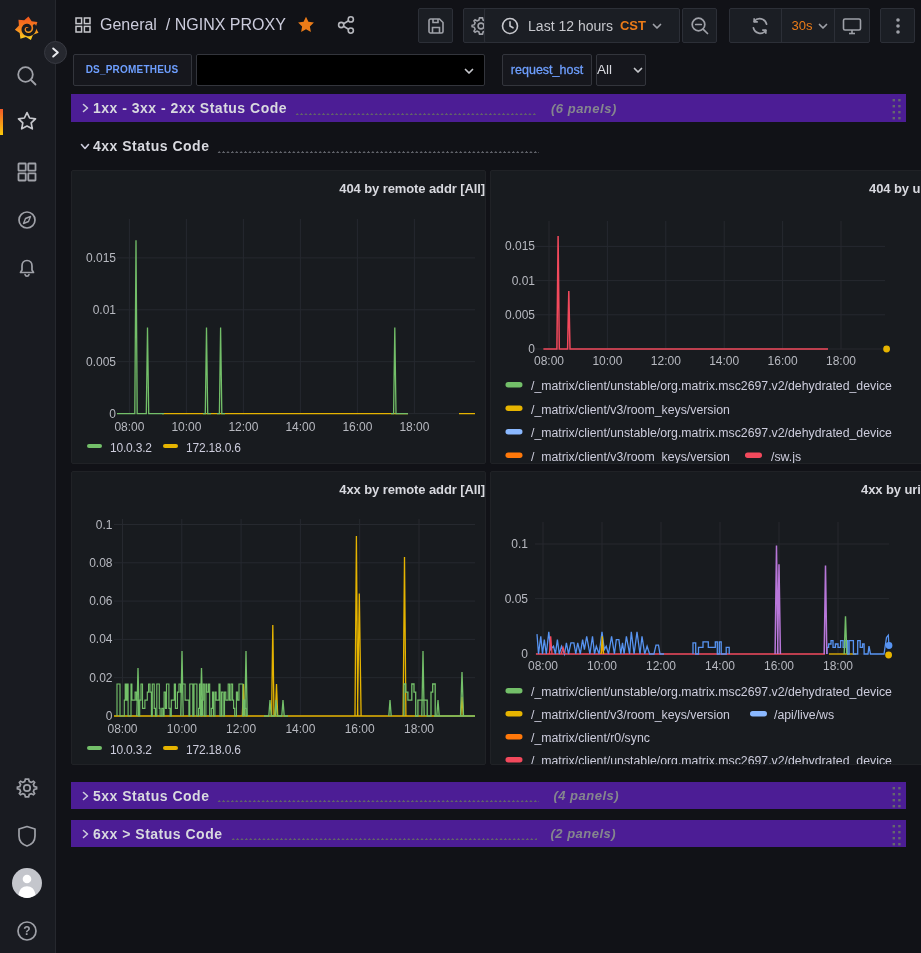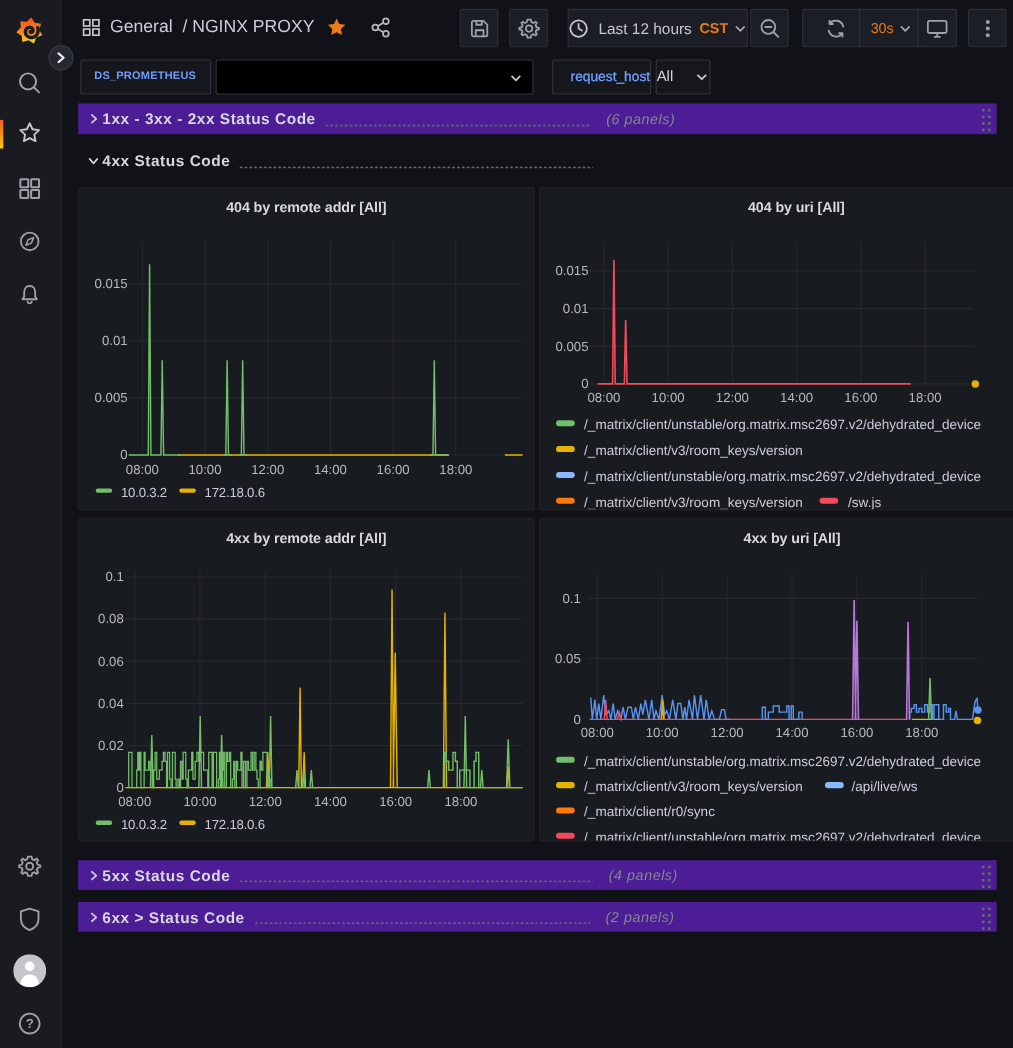--- a/index.html
+++ b/index.html
@@ -12,26 +12,26 @@
 
 #topbar { position:absolute; left:56px; top:0; width:865px; height:47px; background:#111217; }
 .crumb { position:absolute; top:16px; color:#ccccdc; font-size:16px; }
 .tbtn { position:absolute; top:8px; height:35px; background:#1b1e24; border:1px solid #2c2f37; border-radius:2px; display:flex; align-items:center; justify-content:center; color:#c7c8cd; font-size:14px; white-space:nowrap; }
 
 .chip { position:absolute; top:54px; height:31.5px; background:#16171d; border:1px solid #33353c; border-radius:2px; display:flex; align-items:center; }
 
 .rowhdr { position:absolute; left:71px; width:835px; height:28px; color:#d8d9df; font-size:14px; font-weight:bold; letter-spacing:0.5px; display:flex; align-items:center; }
 .rowbg { background:#4c1d95; }
 .chev { display:flex; margin:0 2px 0 8px; }
-.npanels { font-weight:normal; font-style:italic; color:#85868e; font-size:13px; margin-left:14px; }
+.npanels { font-weight:bold; font-style:italic; color:#85868e; font-size:13px; margin-left:14px; }
 .dots { display:inline-block; width:var(--dw); height:3px; margin-left:8px; background-image:radial-gradient(circle, #606269 1.2px, transparent 1.2px); background-size:4.4px 3px; background-position:0 1px; background-repeat:repeat-x; align-self:flex-end; margin-bottom:7px; }
 .handle { position:absolute; right:4px; top:4px; }
 
 .panel { position:absolute; background:#181b1f; border:1px solid #202226; border-radius:2px; }
-.ptitle { position:absolute; top:10px; left:0; right:0; text-align:center; color:#d8d9df; font-size:13px; font-weight:bold; letter-spacing:-0.1px; }
+.ptitle { position:absolute; top:10px; left:0; right:0; text-align:right; color:#d8d9df; font-size:13px; font-weight:bold; letter-spacing:-0.1px; }
 .chart { position:absolute; left:0; top:0; }
 .ax { font-family:"Liberation Sans",sans-serif; font-size:12px; fill:#b7b9c0; }
 .leg { font-family:"Liberation Sans",sans-serif; font-size:12px; letter-spacing:-0.2px; fill:#ccccdc; }
 .leg2 { font-family:"Liberation Sans",sans-serif; font-size:12.3px; fill:#ccccdc; }
 </style></head>
 <body>
 <div id="sidebar">
   <div class="sic" style="top:30px"><svg width="27" height="28" viewBox="0 0 27 28" class="">
         <defs>
           <linearGradient id="gflame" x1="0.3" y1="0" x2="0.3" y2="1">
@@ -123,21 +123,21 @@
       </svg>
     </div>
   <div class="tbtn" style="left:407px;width:35px">
       <svg width="22" height="22" viewBox="0 0 22 22" class="">
         <g stroke="#9fa1a8" stroke-width="1.6" fill="none">
           <path d="M11 2.9 L12.5 2.9 L13.1 5.1 L14.9 5.9 L16.9 4.8 L18 5.9 L16.9 7.9 L17.7 9.7 L19.9 10.3 L19.9 11.7 L17.7 12.3 L16.9 14.1 L18 16.1 L16.9 17.2 L14.9 16.1 L13.1 16.9 L12.5 19.1 L11 19.1 L9.5 19.1 L8.9 16.9 L7.1 16.1 L5.1 17.2 L4 16.1 L5.1 14.1 L4.3 12.3 L2.1 11.7 L2.1 10.3 L4.3 9.7 L5.1 7.9 L4 5.9 L5.1 4.8 L7.1 5.9 L8.9 5.1 L9.5 2.9 Z"></path>
           <circle cx="11" cy="11" r="2.9"></circle>
         </g>
       </svg>
     </div>
-  <div class="tbtn" style="left:460px;width:164px">
+  <div class="tbtn" style="left:428px;width:196px">
     <span style="margin-right:8px;display:flex">
         <svg width="20" height="20" viewBox="0 0 20 20" class="">
           <circle cx="10" cy="10" r="7.5" stroke="#c7c8cd" stroke-width="1.6" fill="none"></circle>
           <path d="M10 5.8 L10 10 L13 11.8" stroke="#c7c8cd" stroke-width="1.6" fill="none" stroke-linecap="round"></path>
         </svg>
       </span>
     <span>Last 12 hours</span>
     <span style="color:#eb7b18;font-weight:bold;font-size:13px;margin-left:7px">CST</span>
     <span style="margin-left:4px;display:flex">
         <svg width="14" height="14" viewBox="0 0 14 14" class="">
@@ -192,21 +192,21 @@
 </div>
 
 <div class="chip" style="left:72.5px;width:119px;justify-content:center">
     <span style="color:#6e9fff;font-size:10px;font-weight:bold;letter-spacing:0.2px">DS_PROMETHEUS</span>
   </div>
 <div class="chip" style="left:196px;width:289px;background:#000">
   <span style="position:absolute;right:8px;top:9px"><svg width="14" height="14" viewBox="0 0 14 14" class="">
         <path d="M3.5 5.5 L7 9 L10.5 5.5" stroke="#c7c8cd" stroke-width="1.7" fill="none" stroke-linecap="round" stroke-linejoin="round"></path>
       </svg></span>
 </div>
-<div class="chip" style="left:502px;width:90px;justify-content:flex-end">
+<div class="chip" style="left:502px;width:90px;justify-content:center">
     <span style="color:#6e9fff;font-size:12.5px;-webkit-text-stroke:0.3px #6e9fff">request_host</span>
   </div>
 <div class="chip" style="left:596px;width:50px;justify-content:space-between">
     <span style="color:#d8d9df;font-size:13.5px">All</span>
     <span style="margin-left:5px;display:flex">
       <svg width="14" height="14" viewBox="0 0 14 14" class="">
         <path d="M3.5 5.5 L7 9 L10.5 5.5" stroke="#c7c8cd" stroke-width="1.7" fill="none" stroke-linecap="round" stroke-linejoin="round"></path>
       </svg>
     </span>
   </div>

